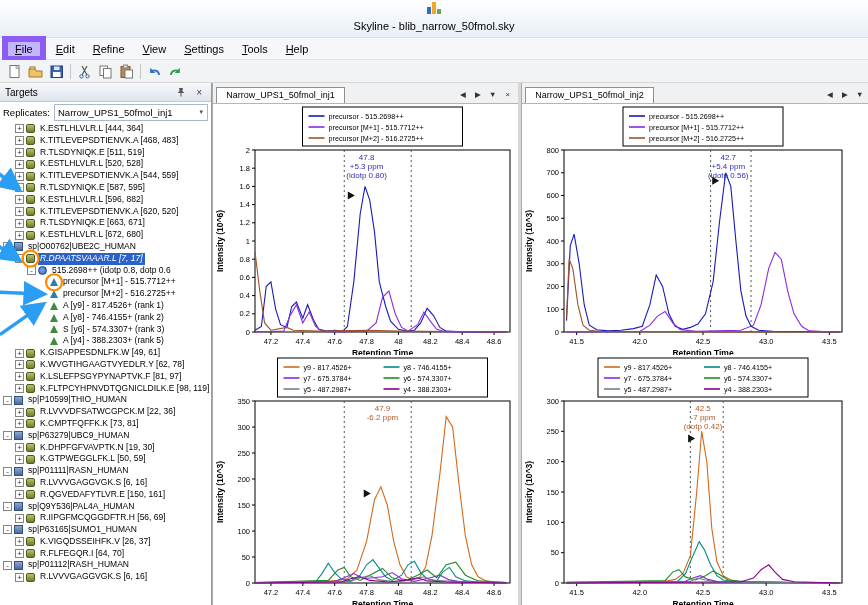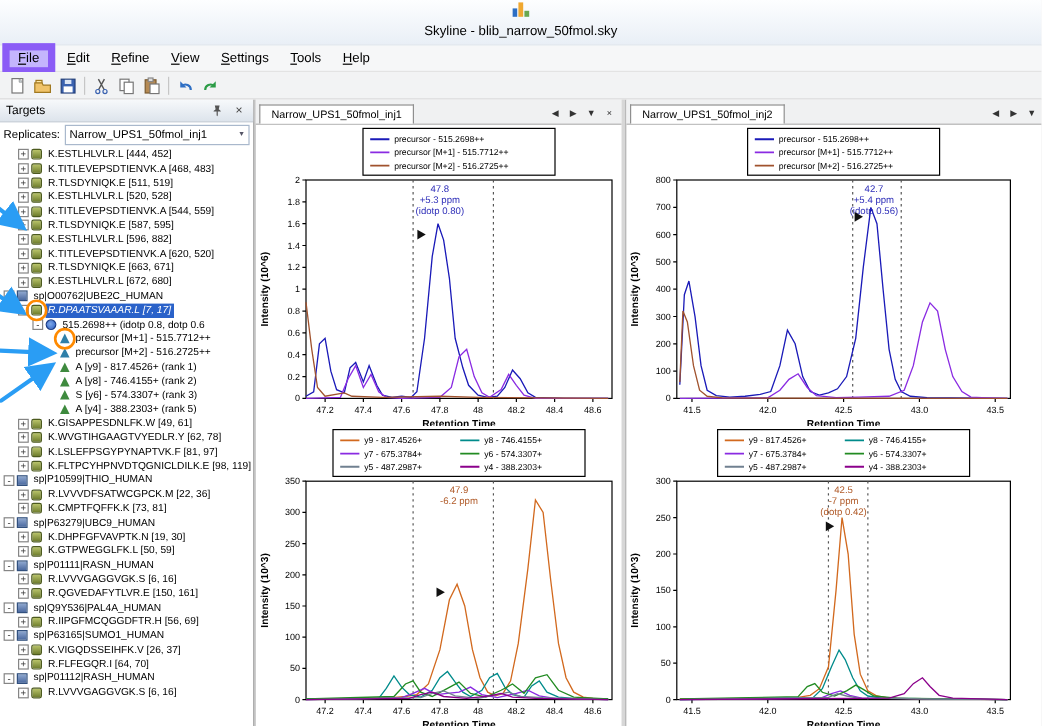--- a/index.html
+++ b/index.html
@@ -154,21 +154,21 @@
         <div class="replicates-combo">
           <span>Narrow_UPS1_50fmol_inj1</span>
           <span class="combo-arrow">▼</span>
         </div>
       </div>
       <div class="tree">
           <div class="tree-row">
             <span class="indent" style="width: 12px;"></span>
             <span class="toggle">+</span>
             <span class="ic ic-peptide"></span>
-            <span class="row-label">K.ESTLHLVLR.L [444, 452]</span>
+            <span class="row-label">K.ESTLHLVLR.L [444, 364]</span>
           </div>
           <div class="tree-row">
             <span class="indent" style="width: 12px;"></span>
             <span class="toggle">+</span>
             <span class="ic ic-peptide"></span>
             <span class="row-label">K.TITLEVEPSDTIENVK.A [468, 483]</span>
           </div>
           <div class="tree-row">
             <span class="indent" style="width: 12px;"></span>
             <span class="toggle">+</span>

